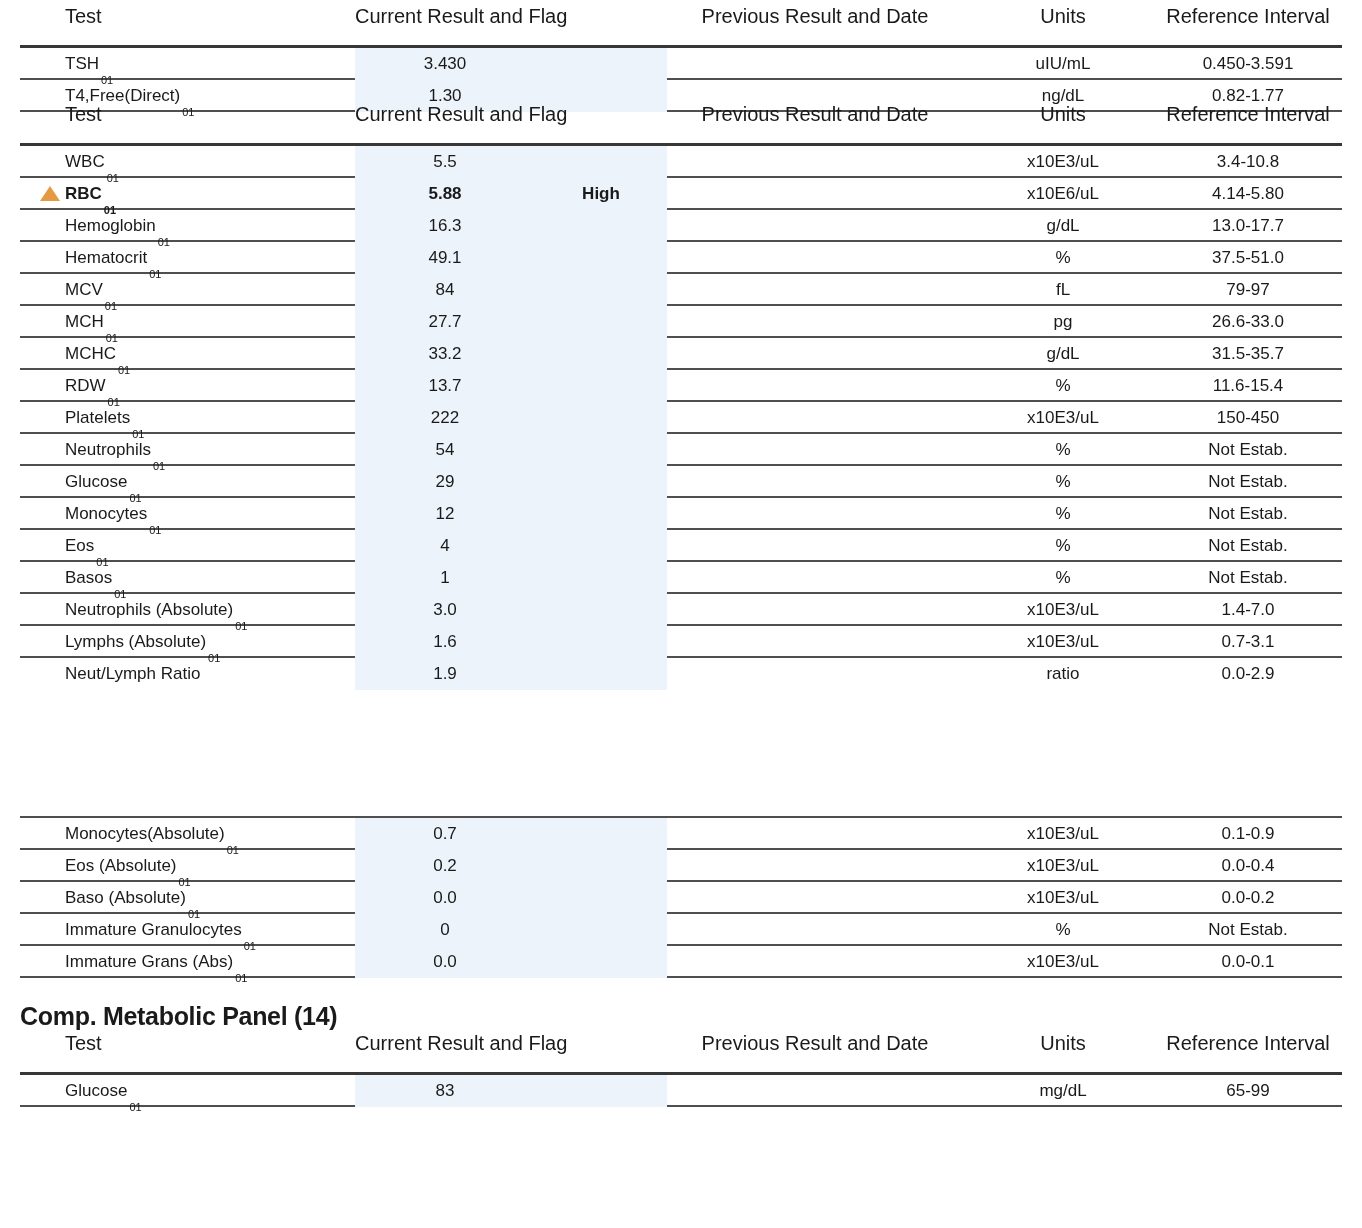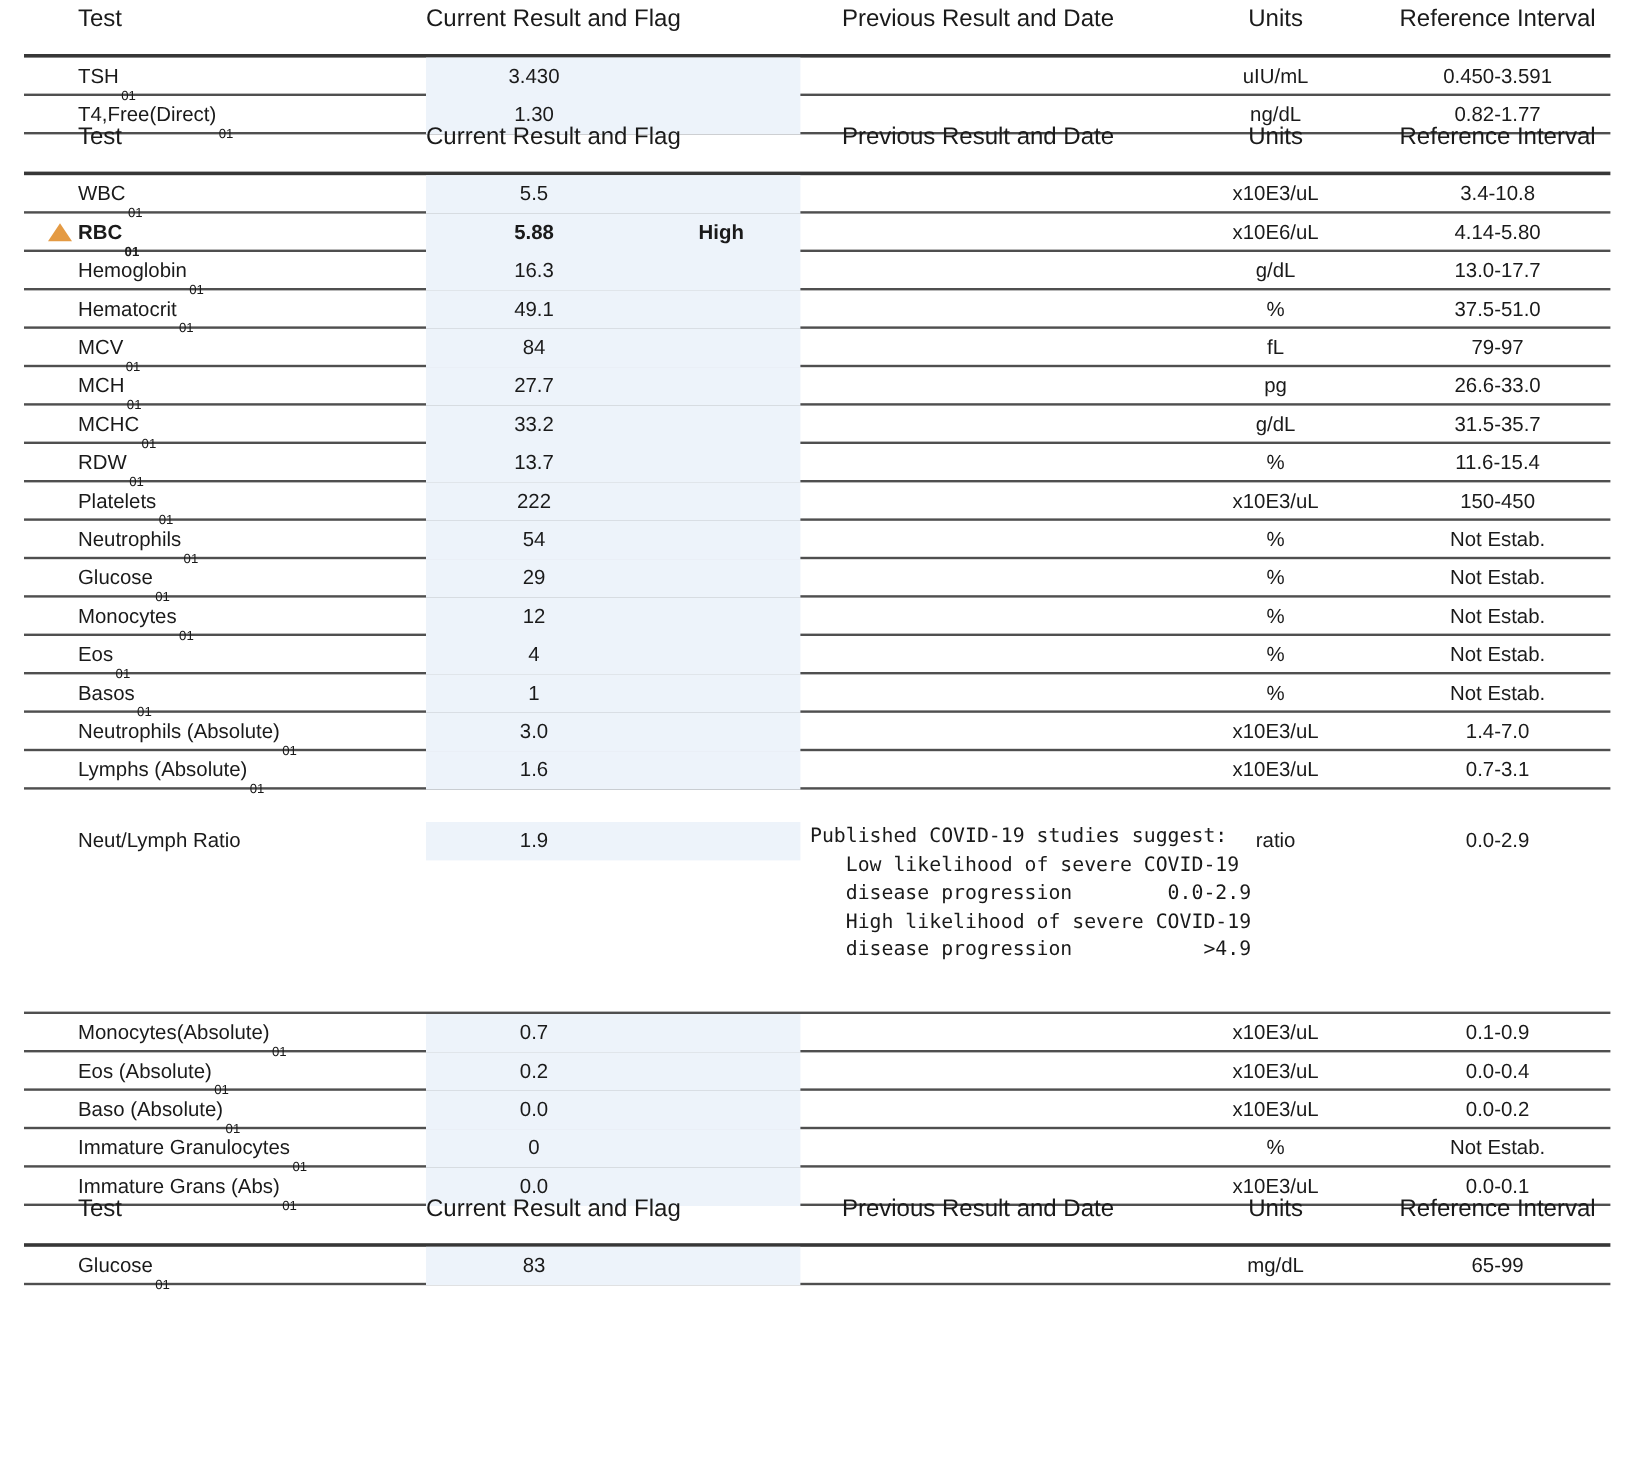--- a/index.html
+++ b/index.html
@@ -372,25 +372,20 @@
 
     <div class="cell c-test">
               <span>Neut/Lymph Ratio</span>
               <sup></sup>
             </div>
     <div class="cell c-result">1.9</div>
     <div class="cell c-flag"></div>
     <div class="cell c-prev"></div>
     <div class="cell c-units">ratio</div>
     <div class="cell c-ref">0.0-2.9</div>
-    <pre class="covid-note">Published COVID-19 studies suggest:
-   Low likelihood of severe COVID-19
-   disease progression        0.0-2.9
-   High likelihood of severe COVID-19
-   disease progression           &gt;4.9</pre>
   </div>
 
   <div class="row">
 
     <div class="cell c-test">
               <span>Monocytes(Absolute)</span>
               <sup>01</sup>
             </div>
     <div class="cell c-result">0.7</div>
     <div class="cell c-flag"></div>
@@ -453,20 +448,21 @@
     <div class="cell c-prev"></div>
     <div class="cell c-units">x10E3/uL</div>
     <div class="cell c-ref">0.0-0.1</div>
 
   </div>
 </div>
     </div>
   </section>
 
   <section class="section">
+    <h2 class="section-title">Comp. Metabolic Panel (14)</h2>
     <div class="table">
       <div class="header-row">
         <div class="hcell h-test">Test</div>
         <div class="hcell h-result">Current Result and Flag</div>
         <div class="hcell h-prev">Previous Result and Date</div>
         <div class="hcell h-units">Units</div>
         <div class="hcell h-ref">Reference Interval</div>
       </div>
       <div>
   <div class="row">

